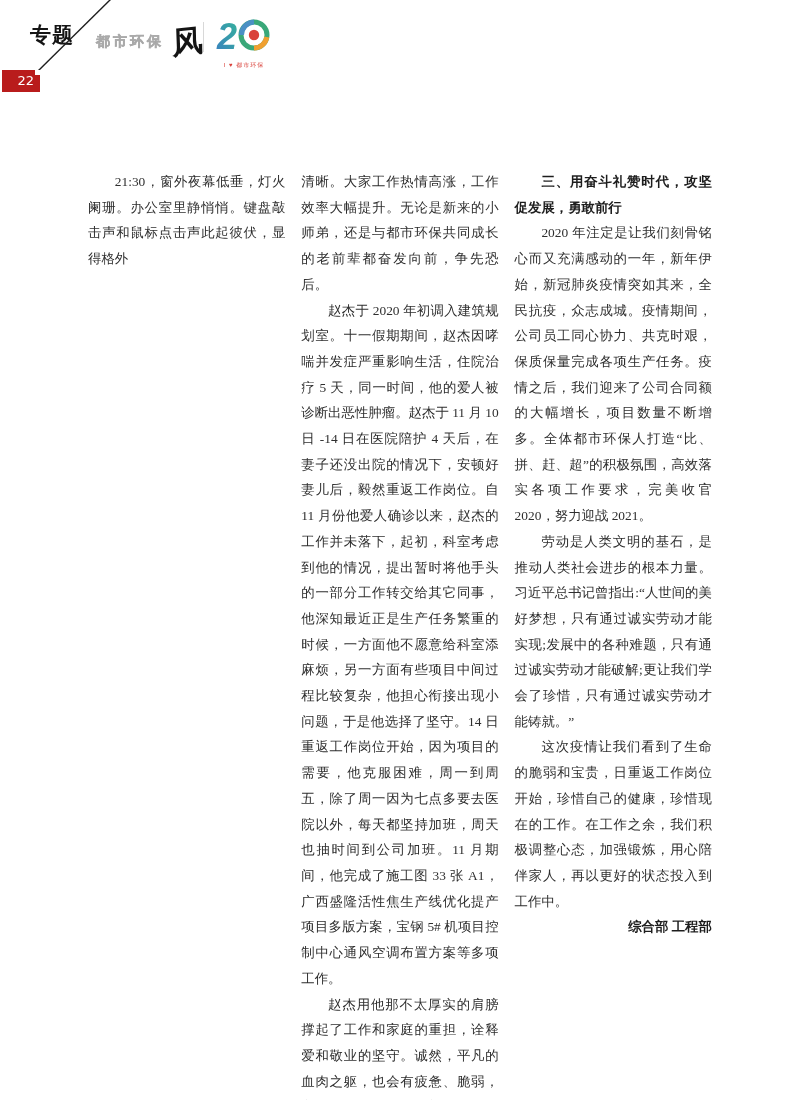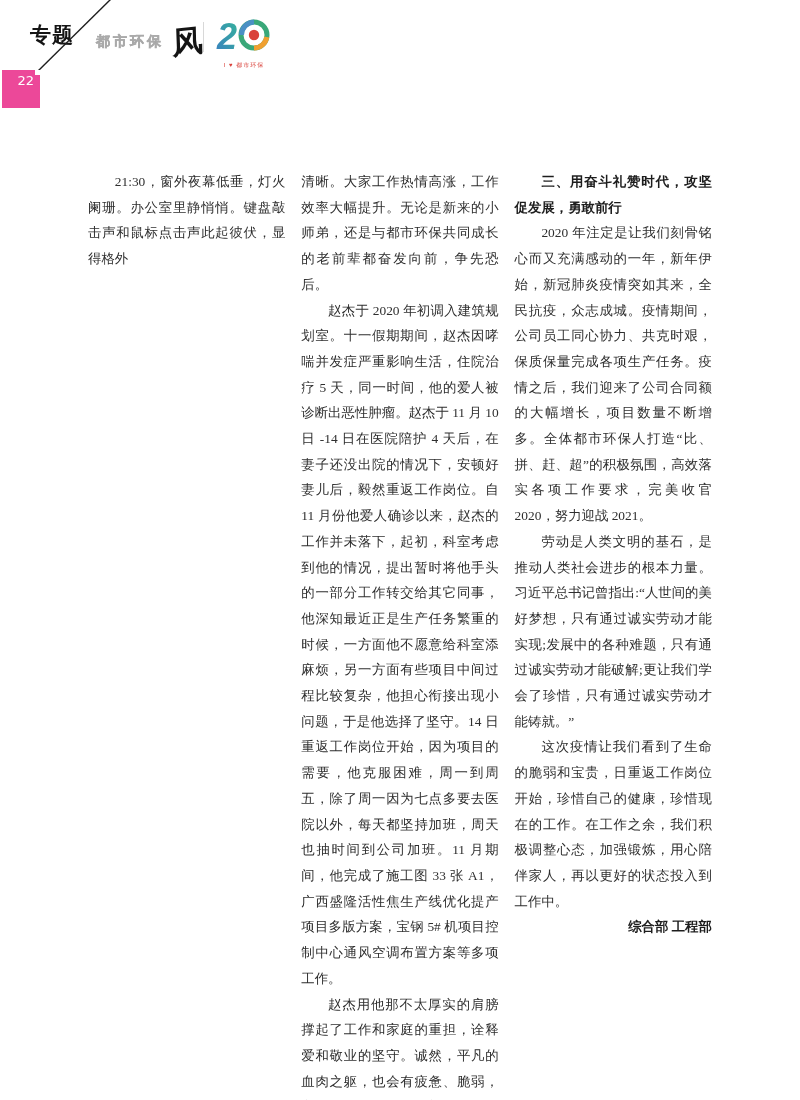--- a/index.html
+++ b/index.html
@@ -26,21 +26,21 @@
     font-size:31px;color:#141414;font-weight:bold;margin-left:8px;
     transform:rotate(-6deg) skewX(-4deg);line-height:1;
   }
   .header-divider{position:absolute;left:203px;top:22px;width:1px;height:30px;background:#d8d8d8;}
   .anniv{position:absolute;left:212px;top:16px;width:64px;text-align:center;}
   .anniv-caption{
     margin-top:1px;font-family:"Liberation Sans",sans-serif;
     font-size:6px;color:#d9413a;white-space:nowrap;letter-spacing:1px;
   }
   .pageno{
-    position:absolute;left:2px;top:70px;width:38px;height:38px;background:#ec4899;
+    position:absolute;left:2px;top:70px;width:38px;height:22px;background:#b91c1c;
     color:#ffffff;font-family:"DejaVu Sans","Liberation Sans",sans-serif;
     font-size:13px;line-height:22px;text-align:right;padding-right:6px;box-sizing:border-box;
   }
   .pageno-corner{position:absolute;right:0;top:0;width:5px;height:5px;background:#ffffff;}
 
   
   .columns{
     position:absolute;left:88px;top:169px;width:624px;
     display:flex;gap:16px;
   }

